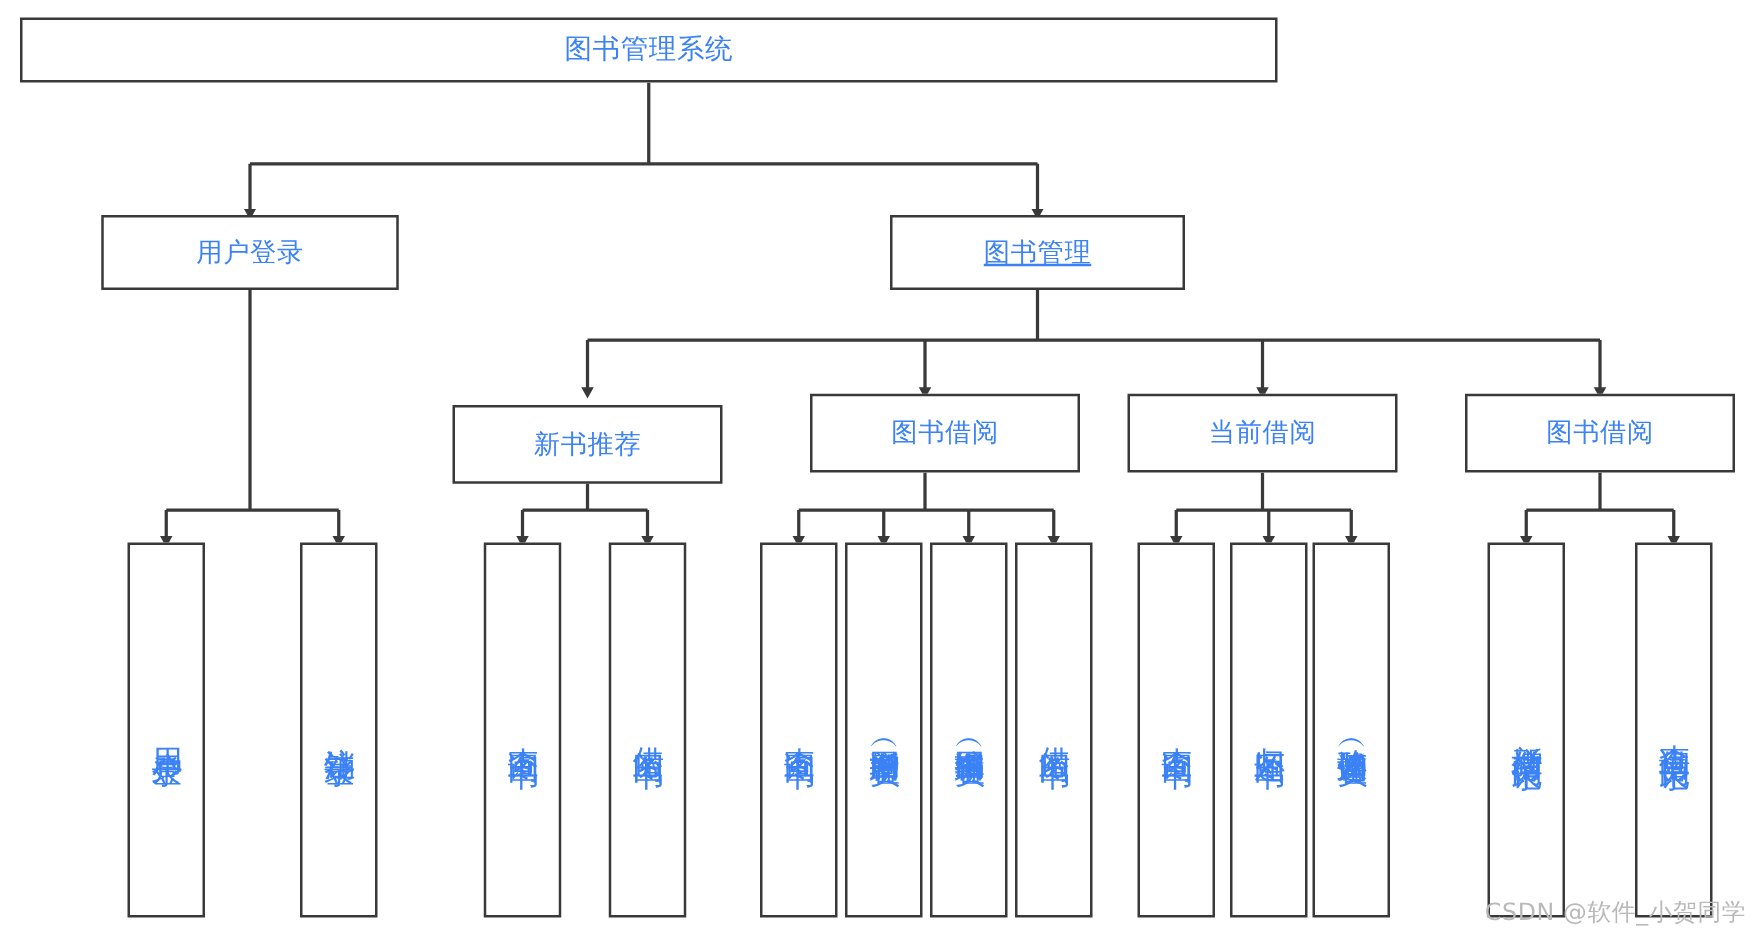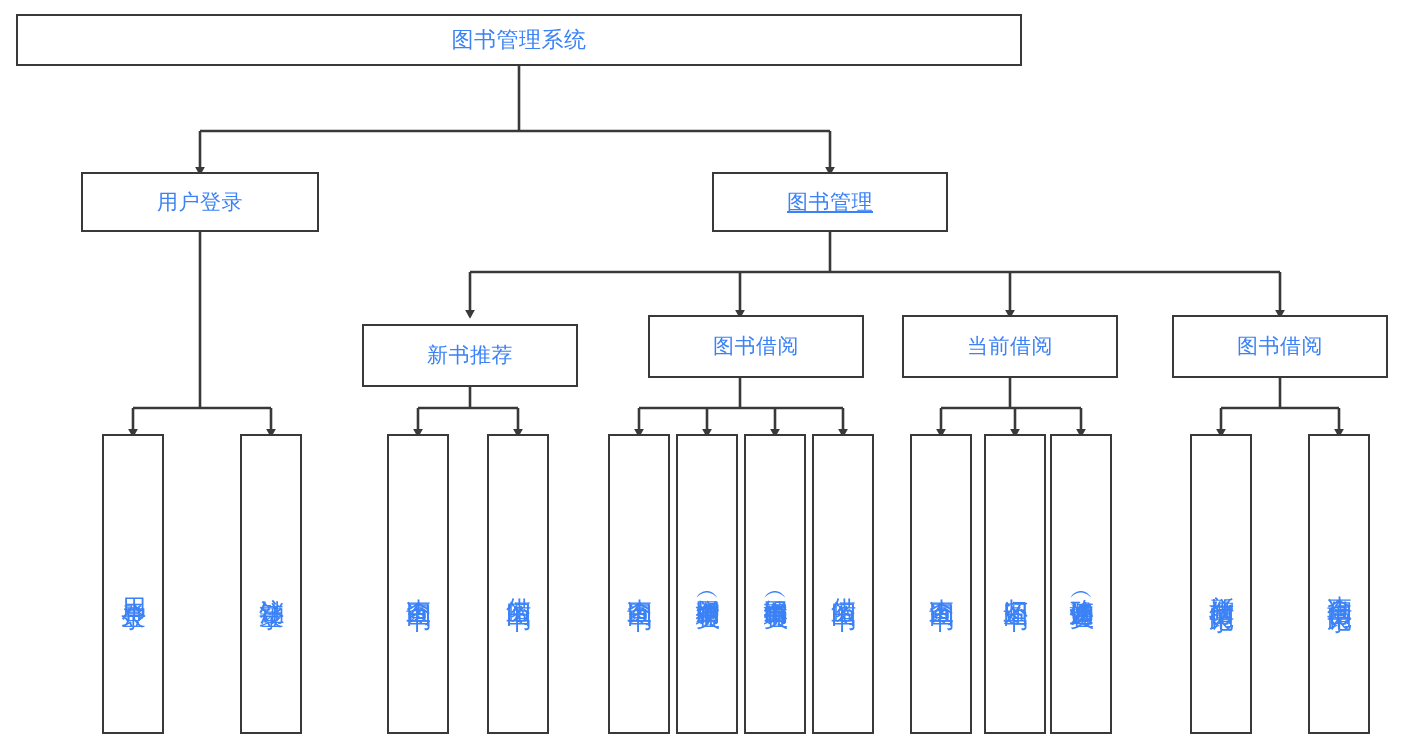--- a/index.html
+++ b/index.html
@@ -183,14 +183,15 @@
         <span class="lbl">确认归还（管理员）</span>
       </div>
       <div class="node vert" style="left: 1190px; top: 434px; width: 62px; height: 300px;">
         <span class="lbl">新增借阅记录</span>
       </div>
       <div class="node vert" style="left: 1308px; top: 434px; width: 62px; height: 300px;">
         <span class="lbl">查询借阅记录</span>
       </div>
     </div>
 
+  <div class="watermark">CSDN @软件_小贺同学</div>
 
 </div>
 
 </body></html>

